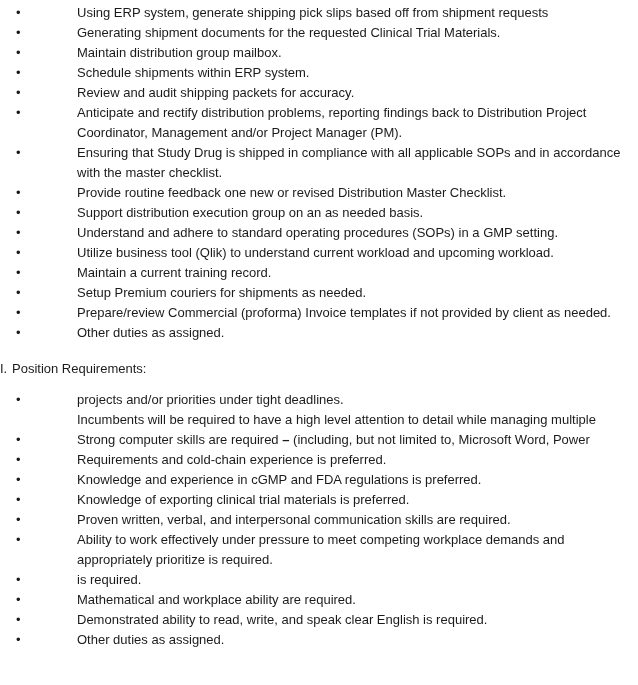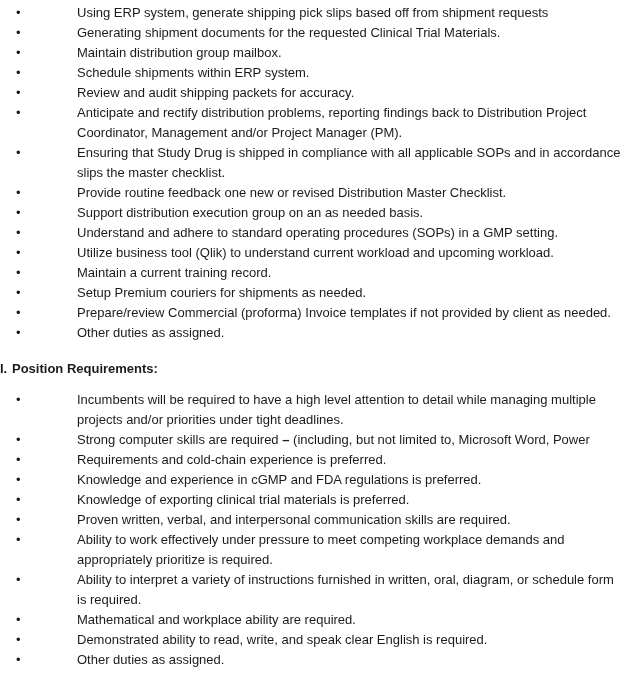--- a/index.html
+++ b/index.html
@@ -20,21 +20,21 @@
     margin-left: 16px;
     line-height: 20px;
     font-size: 13px;
     text-align: left;
   }
   .item-text { flex: 1; min-width: 0; }
   .line { line-height: 20px; white-space: nowrap; margin-left: 34px; }
   .heading {
     margin-top: 16px;
     line-height: 20px;
-    font-weight: bold;
+    font-weight: normal;
     white-space: nowrap;
   }
   .numeral { display: inline-block; width: 12px; }
   #requirements-list { margin-top: 11px; }
   .bold { font-weight: bold; }
 </style>
 </head>
 <body>
 
 <div class="page">
@@ -74,21 +74,21 @@
         <span class="bullet">•</span>
         <div class="item-text">
           <div class="line">Anticipate and rectify distribution problems, reporting findings back to Distribution Project</div>
           <div class="line">Coordinator, Management and/or Project Manager (PM).</div>
         </div>
       </li>
       <li>
         <span class="bullet">•</span>
         <div class="item-text">
           <div class="line">Ensuring that Study Drug is shipped in compliance with all applicable SOPs and in accordance</div>
-          <div class="line">slips the master checklist.</div>
+          <div class="line">with the master checklist.</div>
         </div>
       </li>
       <li>
         <span class="bullet">•</span>
         <div class="item-text">
           <div class="line">Provide routine feedback one new or revised Distribution Master Checklist.</div>
         </div>
       </li>
       <li>
         <span class="bullet">•</span>
@@ -135,22 +135,22 @@
     </ul>
 
   <div class="heading">
     <span class="numeral">I.</span><span>Position Requirements:</span>
   </div>
 
   <ul class="doc-list" id="requirements-list">
       <li>
         <span class="bullet">•</span>
         <div class="item-text">
+          <div class="line">projects and/or priorities under tight deadlines.</div>
           <div class="line">Incumbents will be required to have a high level attention to detail while managing multiple</div>
-          <div class="line">projects and/or priorities under tight deadlines.</div>
         </div>
       </li>
       <li>
         <span class="bullet">•</span>
         <div class="item-text">
           <div class="line"><span>Strong computer skills are required </span><span class="bold">–</span><span> (including, but not limited to, Microsoft Word, Power</span></div>
         </div>
       </li>
       <li>
         <span class="bullet">•</span>
@@ -179,21 +179,20 @@
       <li>
         <span class="bullet">•</span>
         <div class="item-text">
           <div class="line">Ability to work effectively under pressure to meet competing workplace demands and</div>
           <div class="line">appropriately prioritize is required.</div>
         </div>
       </li>
       <li>
         <span class="bullet">•</span>
         <div class="item-text">
-          <div class="line">Ability to interpret a variety of instructions furnished in written, oral, diagram, or schedule form</div>
           <div class="line">is required.</div>
         </div>
       </li>
       <li>
         <span class="bullet">•</span>
         <div class="item-text">
           <div class="line">Mathematical and workplace ability are required.</div>
         </div>
       </li>
       <li>

